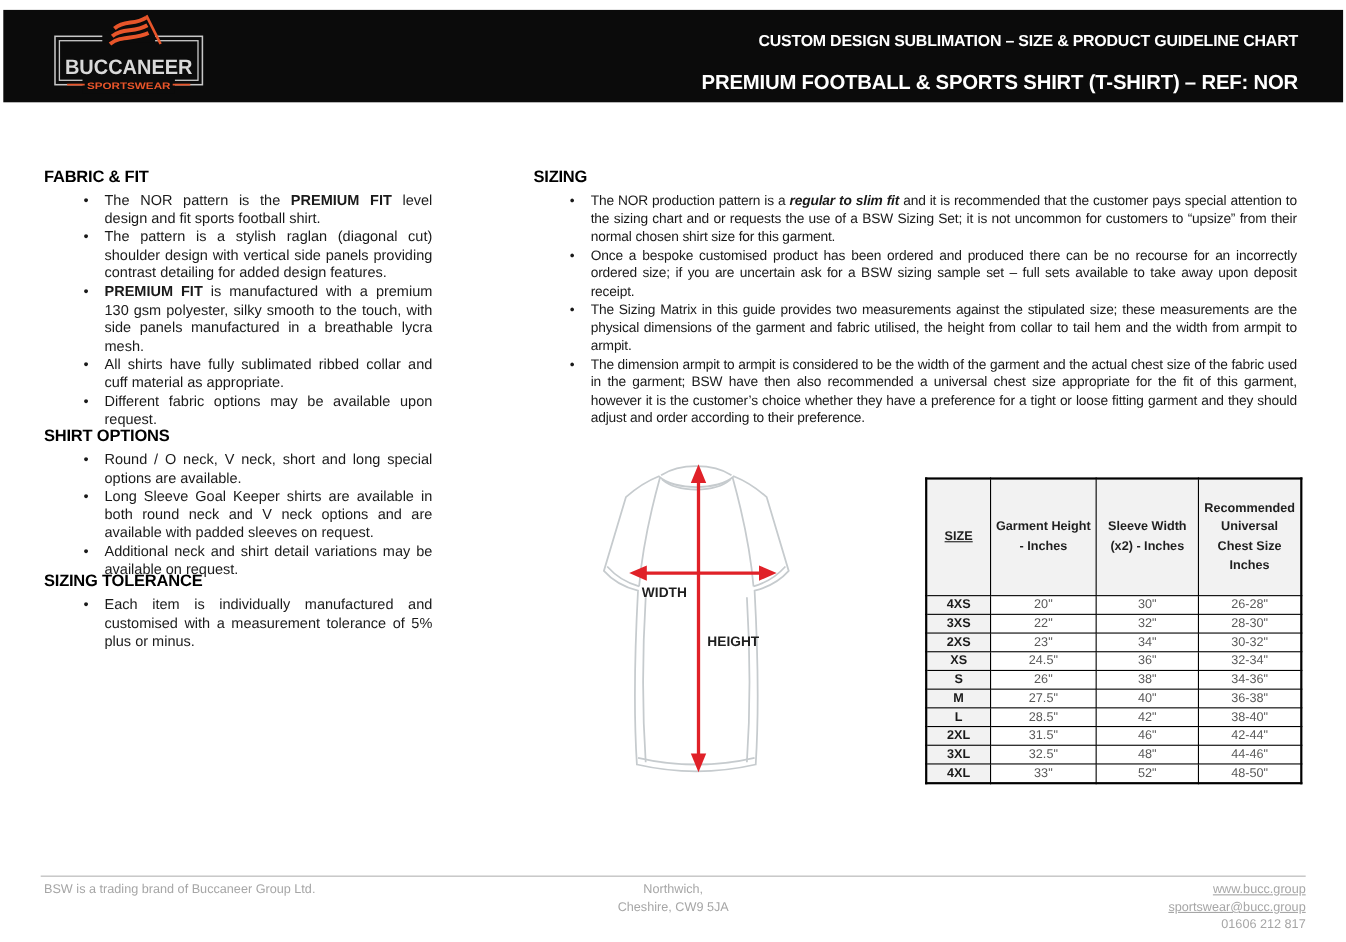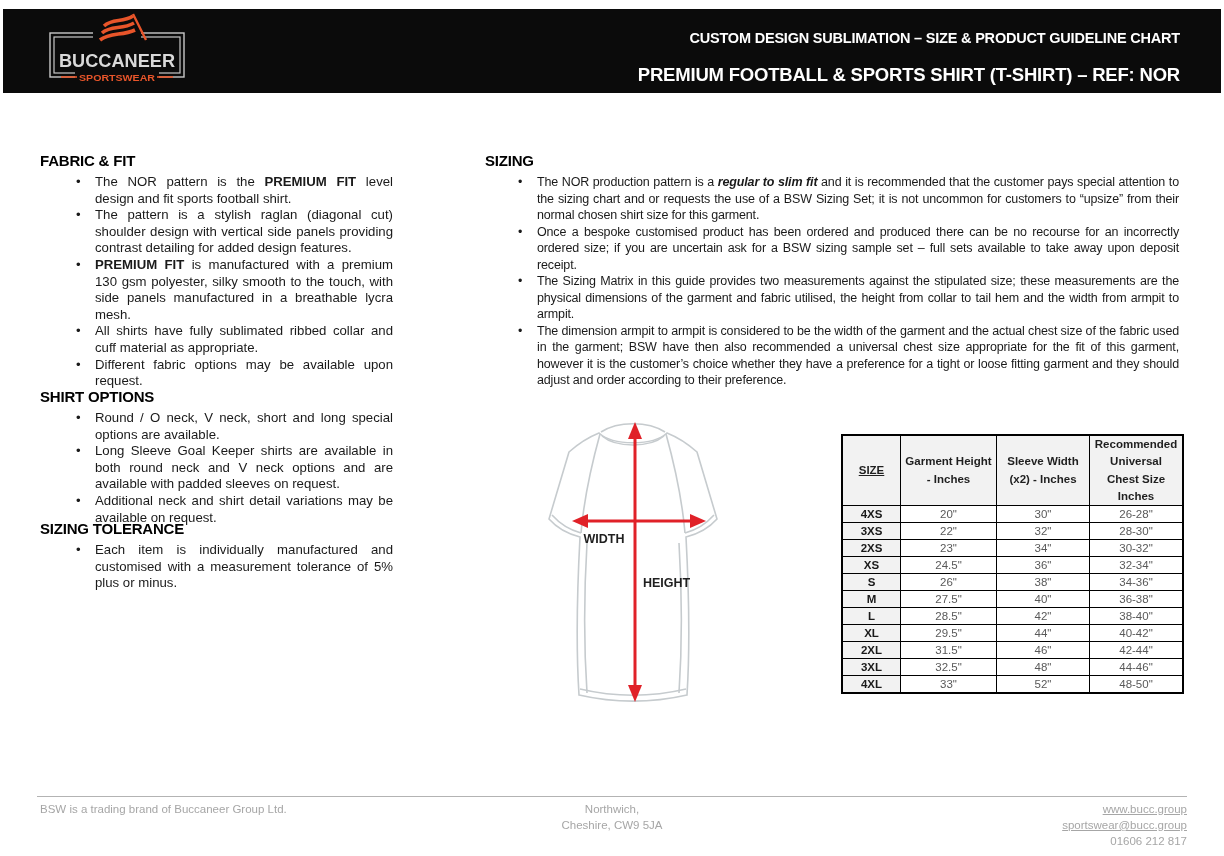--- a/index.html
+++ b/index.html
@@ -33,21 +33,21 @@
 
   
   .diagram{position:absolute;left:503px;top:403px;width:255px;height:315px;}
 
   
   .size-table-wrap{position:absolute;left:841px;top:434px;}
   table.size-table{border-collapse:collapse;border:2px solid #000;table-layout:fixed;width:318px;
                    font-family:"Liberation Sans", sans-serif;}
   table.size-table th,table.size-table td{border:1px solid #000;text-align:center;vertical-align:middle;}
   table.size-table thead th{background:#f2f2f2;font-size:11.5px;font-weight:bold;color:#1f1f1f;
-                            height:62px;padding:0 3px;line-height:1.5;}
+                            height:62px;padding:18px 3px;line-height:1.5;}
   table.size-table thead th:nth-child(1){width:51px;text-decoration:underline;}
   table.size-table thead th:nth-child(2){width:89px;}
   table.size-table thead th:nth-child(3){width:86px;}
   table.size-table thead th:nth-child(4){width:86px;}
   table.size-table tbody th{background:#f2f2f2;font-size:11.5px;font-weight:bold;color:#1a1a1a;height:16px;padding:0 16px;}
   table.size-table tbody td{background:#ffffff;font-size:11.5px;color:#595959;height:16px;padding:0 2px;}
 
   
   .footer{position:absolute;left:37px;right:37px;top:796px;border-top:1px solid #b3b3b3;
           color:#a6a6a6;font-size:11.5px;line-height:16px;}
@@ -203,26 +203,20 @@
             <td>40"</td>
             <td>36-38"</td>
           </tr>
           <tr>
             <th>L</th>
             <td>28.5"</td>
             <td>42"</td>
             <td>38-40"</td>
           </tr>
           <tr>
-            <th>XL</th>
-            <td>29.5"</td>
-            <td>44"</td>
-            <td>40-42"</td>
-          </tr>
-          <tr>
             <th>2XL</th>
             <td>31.5"</td>
             <td>46"</td>
             <td>42-44"</td>
           </tr>
           <tr>
             <th>3XL</th>
             <td>32.5"</td>
             <td>48"</td>
             <td>44-46"</td>

